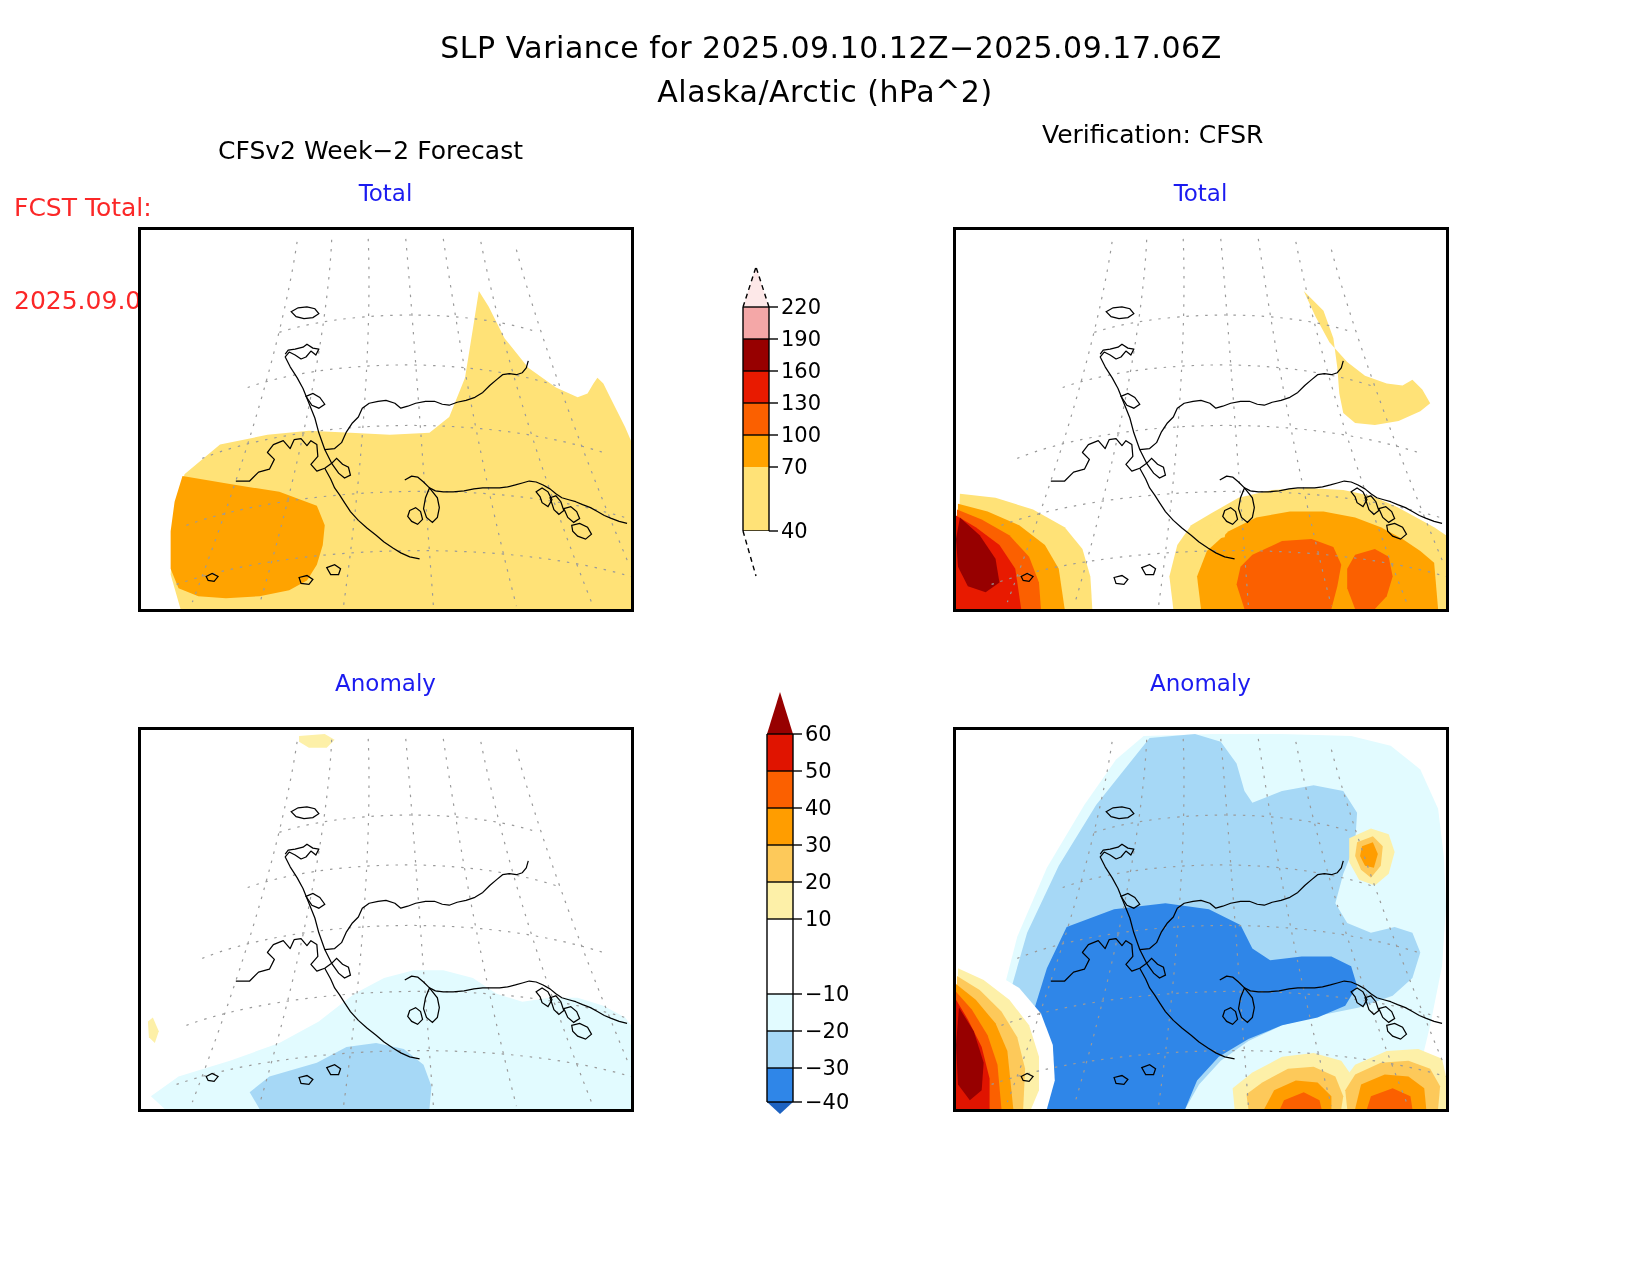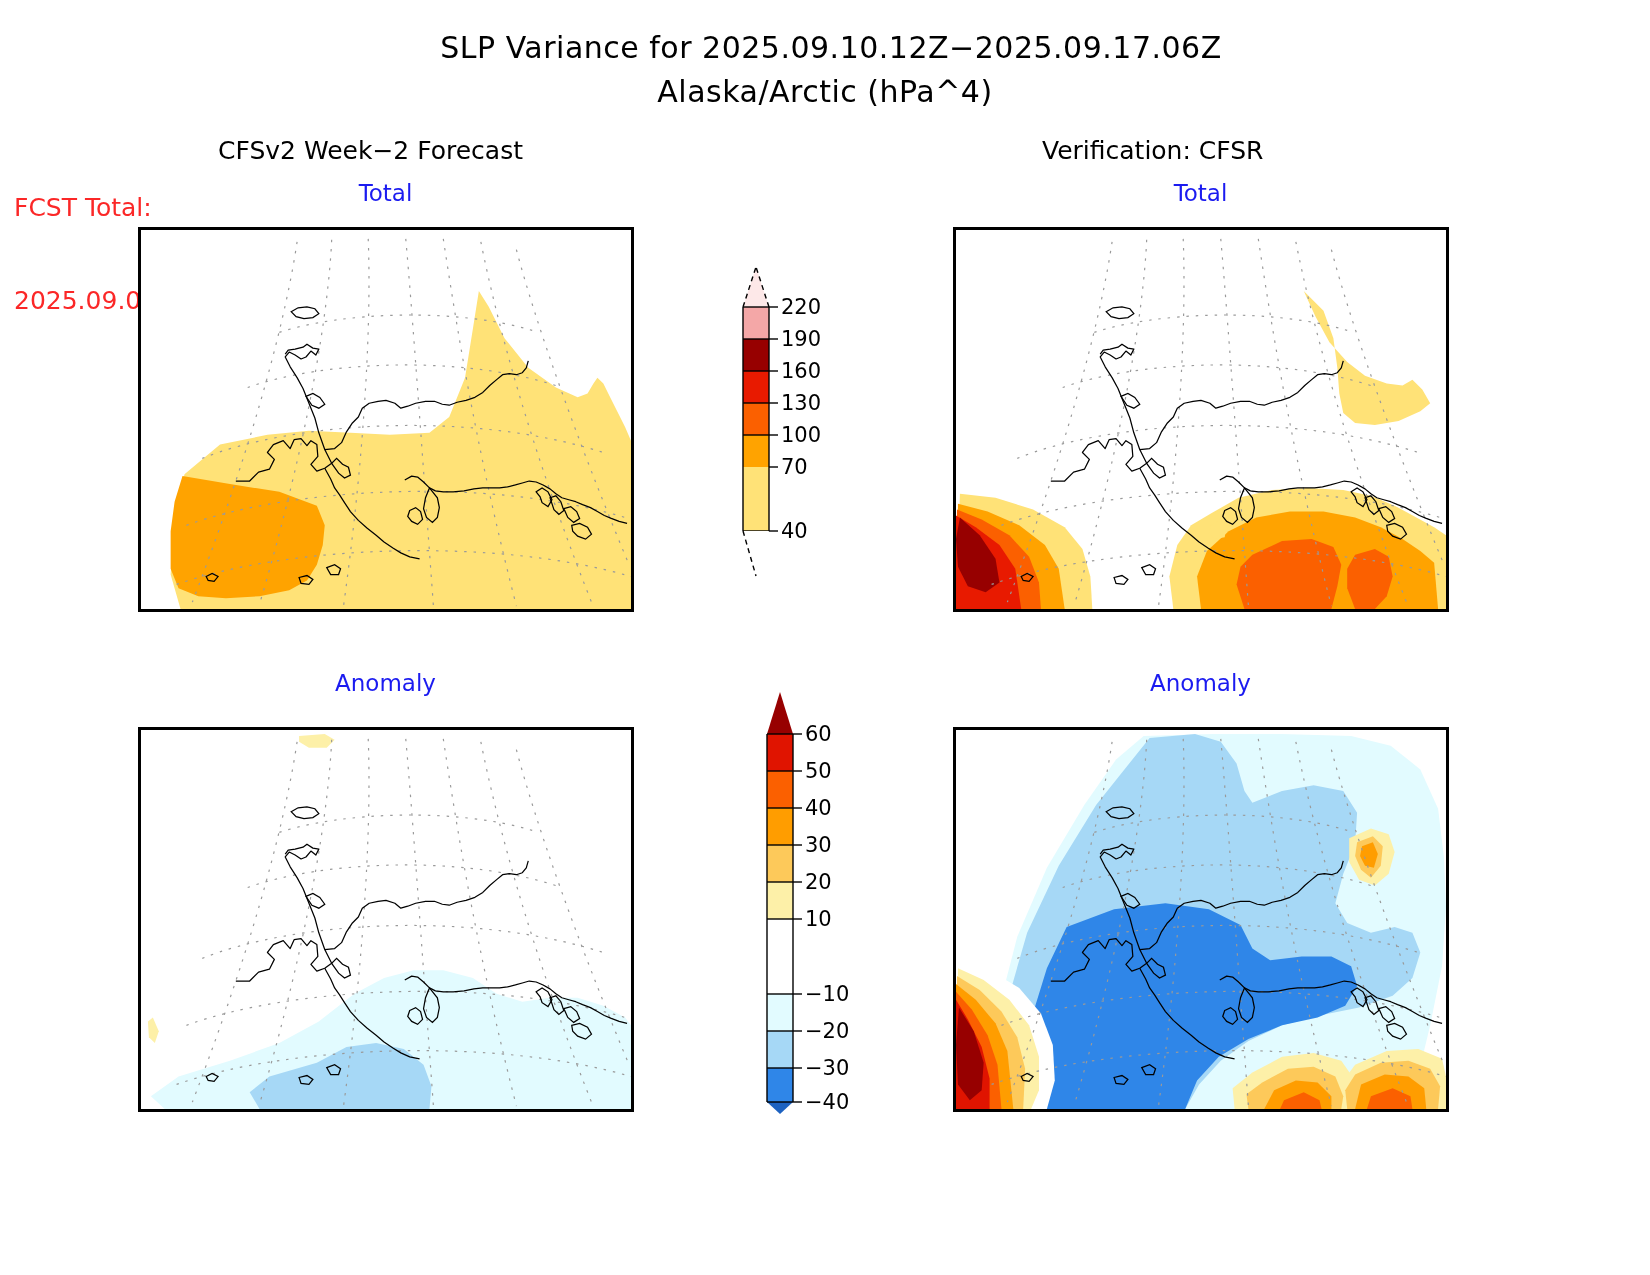--- a/index.html
+++ b/index.html
@@ -39,21 +39,21 @@
   }
 
   .panel-head {
     position: absolute;
     font-size: 25px;
     color: #000000;
     white-space: pre;
     font-family: "DejaVu Sans", sans-serif;
   }
   #head-left  { left: 218px; top: 136px; }
-  #head-right { left: 1042px; top: 136px; }
+  #head-right { left: 1042px; top: 120px; }
 
   .sub-title {
     position: absolute;
     font-size: 23px;
     color: #1b1bf0;
     text-align: center;
     white-space: pre;
     font-family: "DejaVu Sans", sans-serif;
   }
   #sub-tl { left: 138px; width: 495px; top: 180px; }
@@ -82,21 +82,21 @@
   .cbar-label {
     font-family: "DejaVu Sans", sans-serif;
     font-size: 21px;
     fill: #000000;
   }
 </style>
 </head>
 <body>
 
 <div class="title-line" id="title1">SLP Variance for 2025.09.10.12Z−2025.09.17.06Z</div>
-<div class="title-line" id="title2">Alaska/Arctic (hPa^4)</div>
+<div class="title-line" id="title2">Alaska/Arctic (hPa^2)</div>
 
 <div class="fcst-block">
   <div>FCST Total:</div>
   <div>2025.09.03</div>
 </div>
 
 <div class="panel-head" id="head-left">CFSv2 Week−2 Forecast</div>
 <div class="panel-head" id="head-right">Verification: CFSR</div>
 
 <div class="sub-title" id="sub-tl">Total</div>

